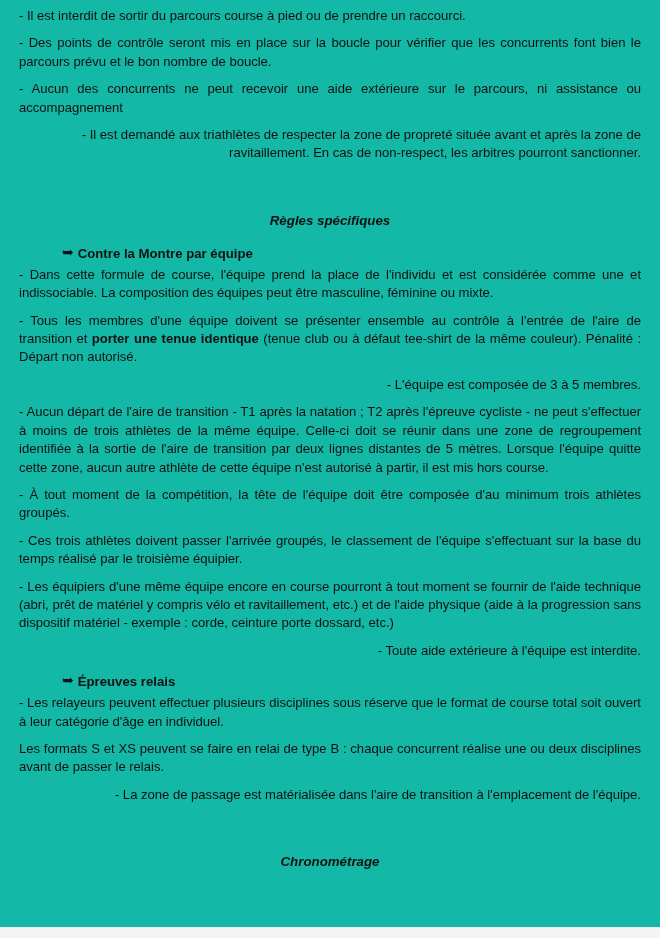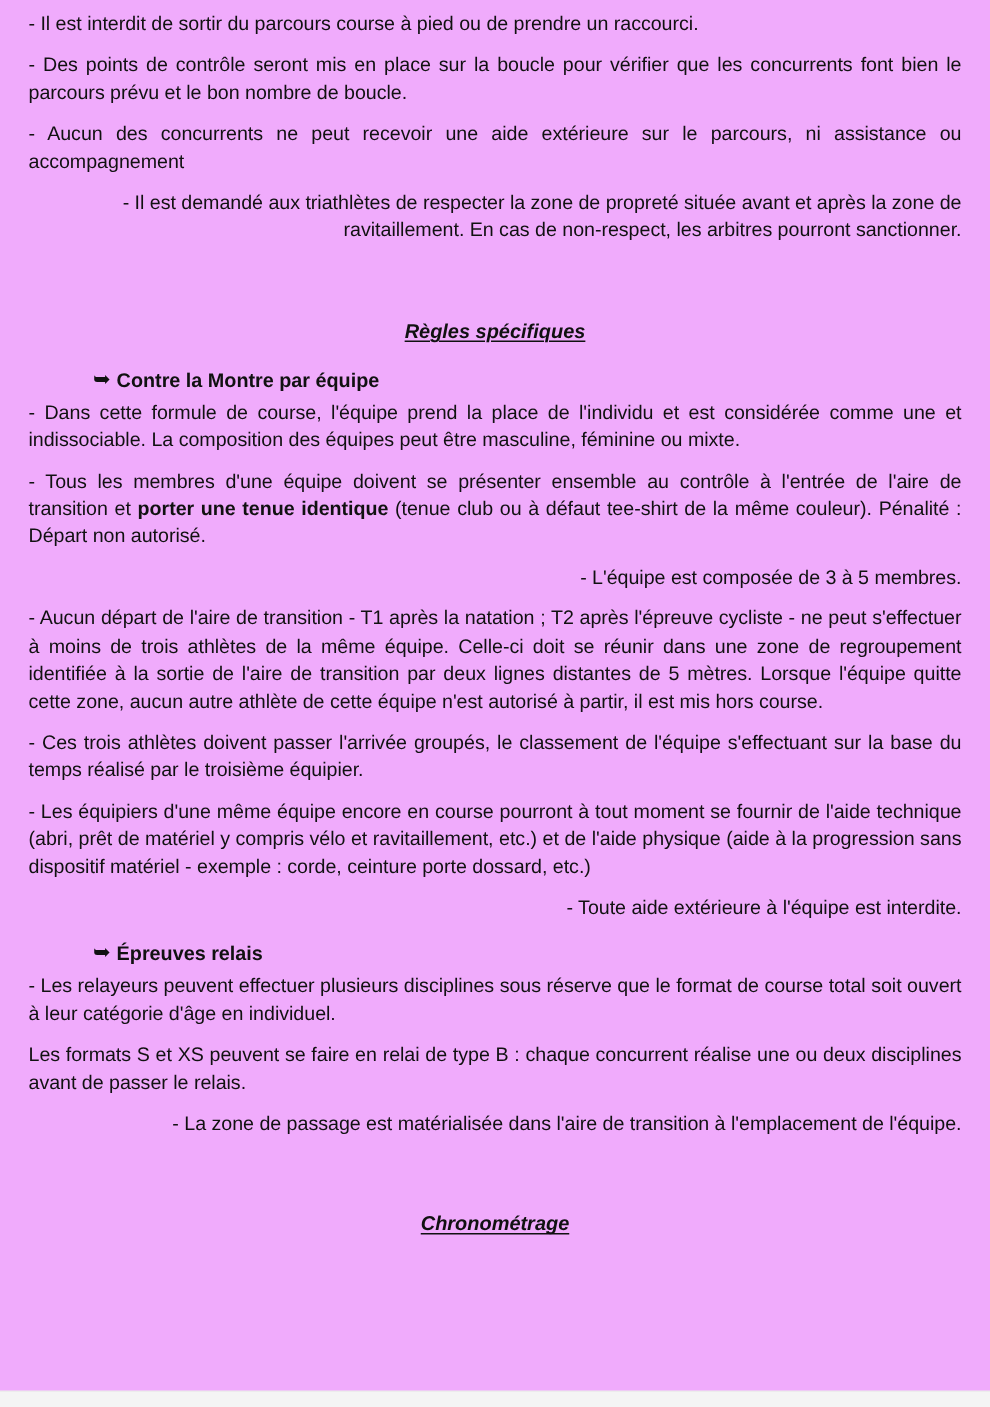--- a/index.html
+++ b/index.html
@@ -13,21 +13,21 @@
     overflow: hidden;
     font-family: "Liberation Sans", sans-serif;
     color: #111111;
     -webkit-font-smoothing: none;
   }
 
   .page {
     position: relative;
     width: 660px;
     height: 938px;
-    background: #f0abfc;
+    background: #14b8a6;
     box-sizing: border-box;
     padding: 0;
   }
 
   .content {
     position: absolute;
     left: 19px;
     top: 0;
     width: 622px;
   }
@@ -59,21 +59,20 @@
   .section-heading {
     text-align: center;
     font-size: 13.3px;
     line-height: 18px;
     font-style: italic;
     font-weight: bold;
     margin: 0;
     padding: 0;
   }
   .section-heading span.u {
-    text-decoration: underline;
     text-underline-offset: 2px;
     text-decoration-thickness: 1px;
     text-align: center;
   }
 
   
   .sub-heading {
     font-size: 13.2px;
     line-height: 14px;
     font-weight: bold;
@@ -135,20 +134,21 @@
     <div class="gap-xs"></div>
 
     <p class="para">- Dans cette formule de course, l'équipe prend la place de l'individu et est considérée comme une et indissociable. La composition des équipes peut être masculine, féminine ou mixte.</p>
 
     <p class="para"><span>- Tous les membres d'une équipe doivent se présenter ensemble au contrôle à l'entrée de l'aire de transition et </span><b>porter une tenue identique</b><span> (tenue club ou à défaut tee-shirt de la même couleur). Pénalité : Départ non autorisé.</span></p>
 
     <p class="para last-left">- L'équipe est composée de 3 à 5 membres.</p>
 
     <p class="para">- Aucun départ de l'aire de transition - T1 après la natation ; T2 après l'épreuve cycliste - ne peut s'effectuer à moins de trois athlètes de la même équipe. Celle-ci doit se réunir dans une zone de regroupement identifiée à la sortie de l'aire de transition par deux lignes distantes de 5 mètres. Lorsque l'équipe quitte cette zone, aucun autre athlète de cette équipe n'est autorisé à partir, il est mis hors course.</p>
 
+    <p class="para">- À tout moment de la compétition, la tête de l'équipe doit être composée d'au minimum trois athlètes groupés.</p>
 
     <p class="para">- Ces trois athlètes doivent passer l'arrivée groupés, le classement de l'équipe s'effectuant sur la base du temps réalisé par le troisième équipier.</p>
 
     <p class="para">- Les équipiers d'une même équipe encore en course pourront à tout moment se fournir de l'aide technique (abri, prêt de matériel y compris vélo et ravitaillement, etc.) et de l'aide physique (aide à la progression sans dispositif matériel - exemple : corde, ceinture porte dossard, etc.)</p>
 
     <p class="para last-left">- Toute aide extérieure à l'équipe est interdite.</p>
 
     <div class="gap-xs"></div>
 
     <div class="sub-heading"><span class="arrow">➥</span><span>Épreuves relais</span></div>

